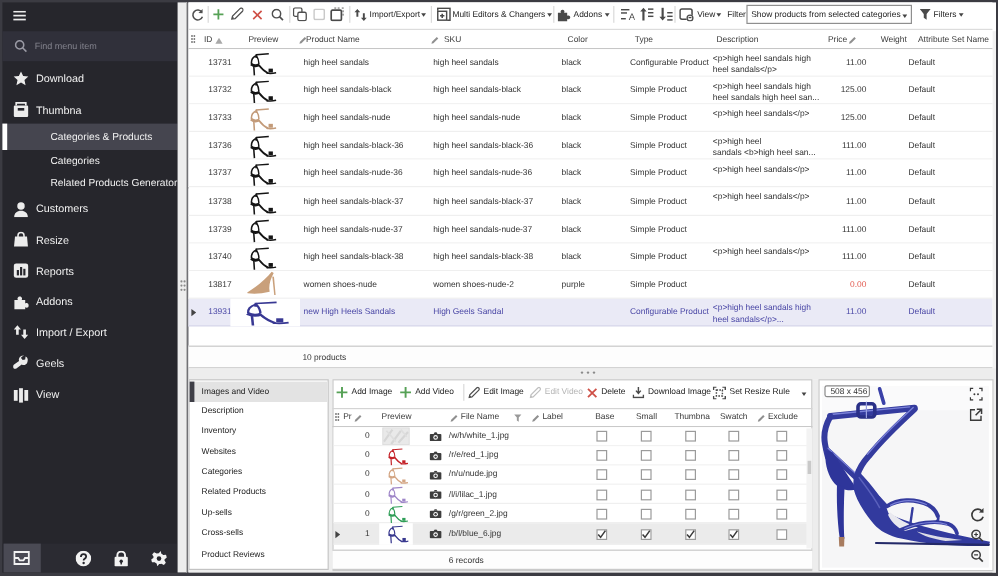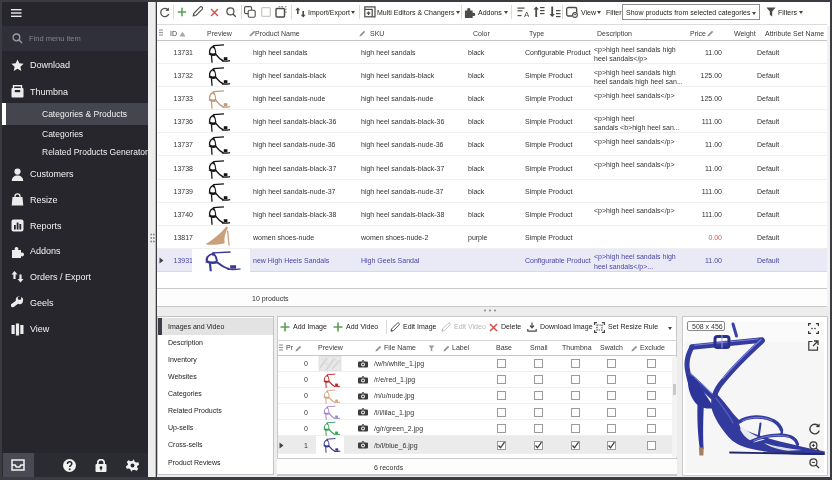--- a/index.html
+++ b/index.html
@@ -137,21 +137,21 @@
 
 <svg class="a" style="left:11px;top:245px" width="13" height="13" fill="#ececec">
     <path d="M1 5 H4 C3 3.5 4 2 5.5 2 C7 2 8 3.5 7 5 H10 V8 C11.5 7 13 8 13 9.5 C13 11 11.5 12 10 11 V13 H1 Z"></path>
   </svg>
 <div class="mi" style="top:246px">Addons</div>
 
 <svg class="a" style="left:11px;top:270px" width="13" height="13" fill="#ececec">
     <path d="M3.5 1 L6.5 4.5 H4.6 V9 H2.4 V4.5 H0.5 Z"></path>
     <path d="M9.5 12.5 L6.5 9 H8.4 V4.5 H10.6 V9 H12.5 Z"></path>
   </svg>
-<div class="mi" style="top:271.5px">Orders / Export</div>
+<div class="mi" style="top:271.5px">Import / Export</div>
 
 <svg class="a" style="left:11px;top:296px" width="13" height="13" fill="#ececec">
     <path d="M11.8 3.4 C11.8 2 10.9 0.9 9.6 0.5 L9.6 3 L7.6 3.8 L6 2.2 C6.3 1 7.2 0.3 8.2 0 C6.3 -0.2 4.6 1.2 4.4 3.1 C4.3 3.7 4.4 4.3 4.7 4.9 L0.8 8.8 C0.1 9.5 0.1 10.7 0.8 11.4 C1.5 12.1 2.7 12.1 3.4 11.4 L7.3 7.5 C8.9 8.2 10.8 7.5 11.5 5.9 C11.7 5.4 11.8 4.9 11.8 3.4 Z" transform="rotate(8 6 6)"></path>
   </svg>
 <div class="mi" style="top:297.5px">Geels</div>
 
 <svg class="a" style="left:11px;top:323px" width="13" height="13" fill="#ececec">
     <rect x="0.5" y="2" width="3.2" height="9"></rect>
     <rect x="4.9" y="0.5" width="3.2" height="12"></rect>
     <rect x="9.3" y="2" width="3.2" height="9"></rect>

